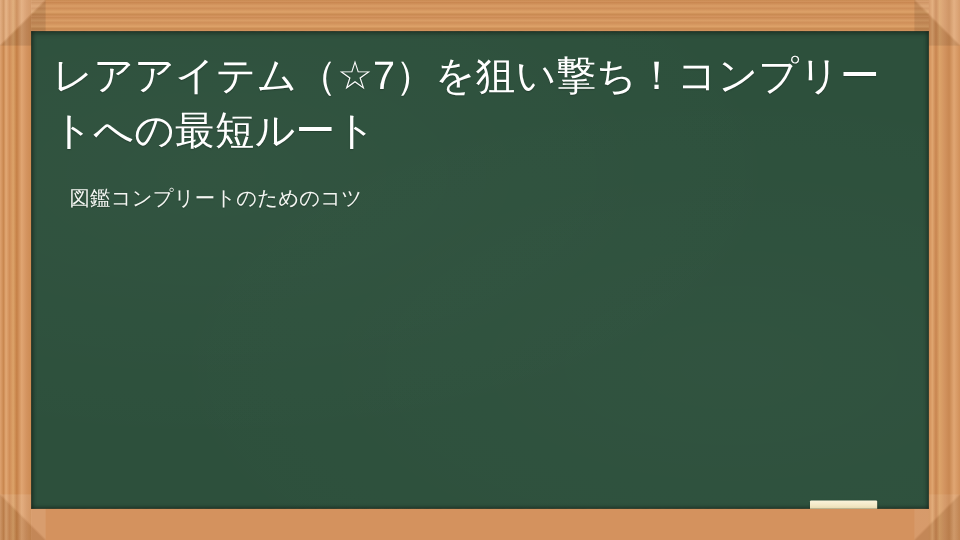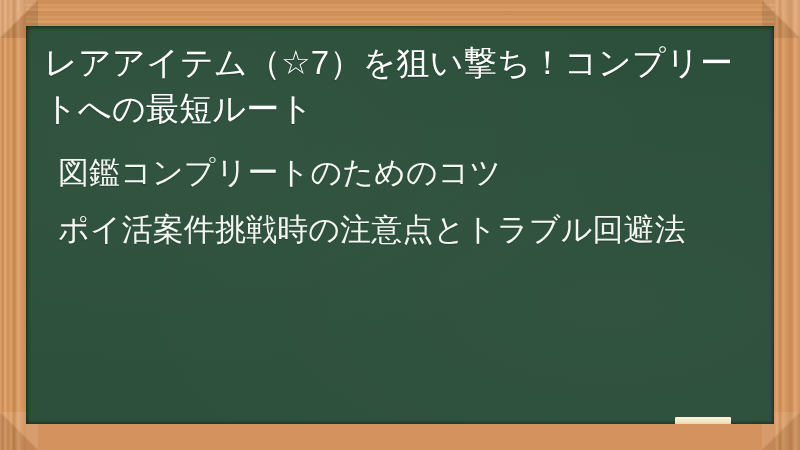--- a/index.html
+++ b/index.html
@@ -162,21 +162,21 @@
   }
 
   
   .toc {
     list-style: none;
     margin: 26px 0 0 0;
     padding: 0 0 0 14px;
   }
   .toc li {
     color: #f4f6f2;
-    font-size: 31px;
+    font-size: 17px;
     line-height: 1.0;
     margin: 0 0 26px 0;
     letter-spacing: 0.1px;
     text-shadow: 0 1px 1px rgba(0,0,0,0.22);
   }
 
   
   .chalk {
     position: absolute;
     left: 649px;
@@ -205,21 +205,20 @@
   <div class="miter miter-bl"></div>
   <div class="miter miter-br"></div>
 
   <div class="board">
     <div class="board-inner">
 
       <h1 class="title">レアアイテム（☆7）を狙い撃ち！コンプリートへの最短ルート</h1>
 
       <ul class="toc">
         <li>図鑑コンプリートのためのコツ</li>
-        <li>ポイ活案件挑戦時の注意点とトラブル回避法</li>
       </ul>
 
     </div>
 
     <div class="chalk"></div>
   </div>
 
 </div>
 
 </body></html>

